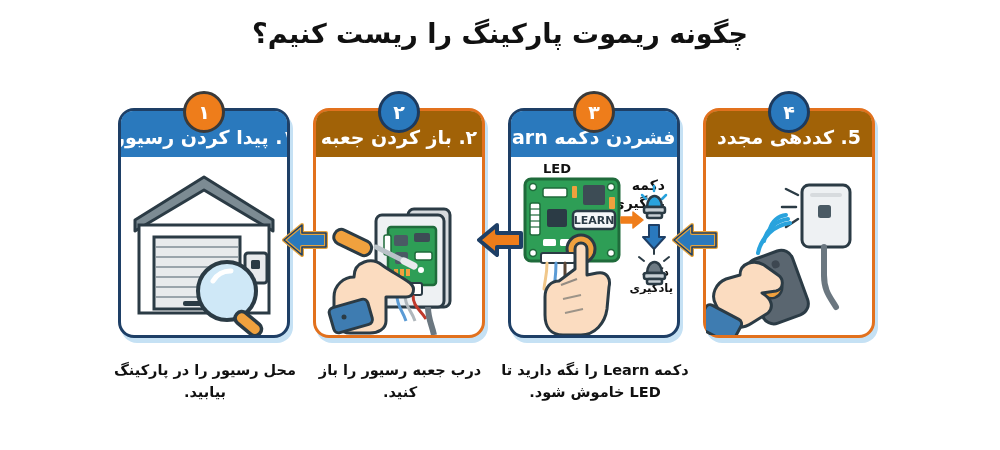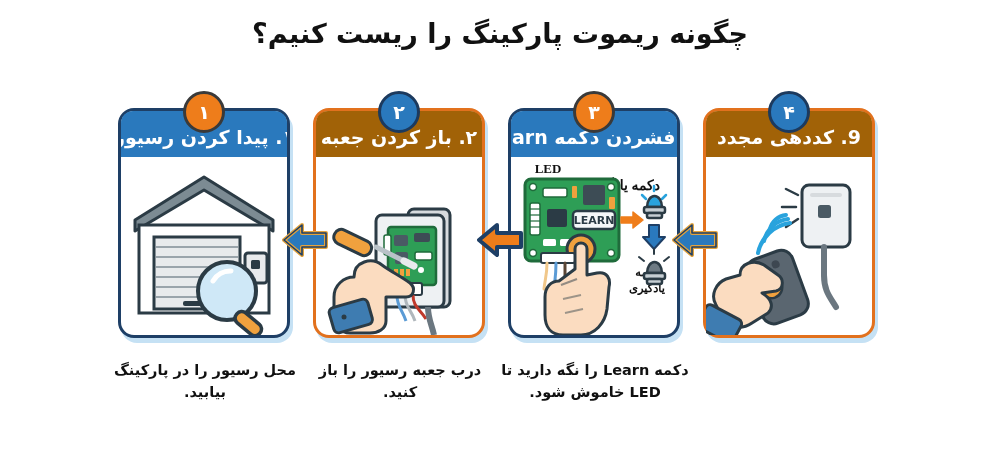--- a/index.html
+++ b/index.html
@@ -77,21 +77,21 @@
   
   .arrow{
     position:absolute;top:222px;width:46px;height:36px;
     z-index:7;
   }
 
   
   svg{display:block;}
   .lbl{
     position:absolute;direction:rtl;font-weight:bold;color:#111;
-    text-align:center;line-height:1.25;font-family:Liberation Serif, serif;
+    line-height:1.25;
   }
 </style>
 </head>
 <body>
 
 <div class="page">
 
   <div class="title">چگونه ریموت پارکینگ را ریست کنیم؟</div>
 
   <div class="cards">
@@ -253,21 +253,21 @@
             <path d="M52 142 L70 138" stroke="#2b3b45" stroke-width="2" fill="none" opacity="0.45"></path>
             <path d="M54 156 L72 152" stroke="#2b3b45" stroke-width="2" fill="none" opacity="0.45"></path>
           </g>
         </svg>
       </div>
     </div>
 
     <div class="card orange" style="left:703px;">
       <div class="badge blue">۴</div>
       <div class="card-head">
-        <span class="card-head-text">9. کددهی مجدد</span>
+        <span class="card-head-text">5. کددهی مجدد</span>
       </div>
       <div class="card-body">
         <svg width="166" height="180" viewBox="0 0 166 180">
 
           <rect x="96" y="28" width="48" height="62" rx="7" fill="#eef1f3" stroke="#2b3b45" stroke-width="3"></rect>
           <rect x="104" y="36" width="32" height="4" rx="2" fill="#d7dbde"></rect>
           <rect x="112" y="48" width="13" height="13" rx="2.5" fill="#4a5a64"></rect>
           <path d="M118 90 L118 118" stroke="#6b7780" stroke-width="6" stroke-linecap="round"></path>
           <path d="M118 118 C118 134 124 140 130 150" stroke="#6b7780" stroke-width="6" fill="none" stroke-linecap="round"></path>
 

